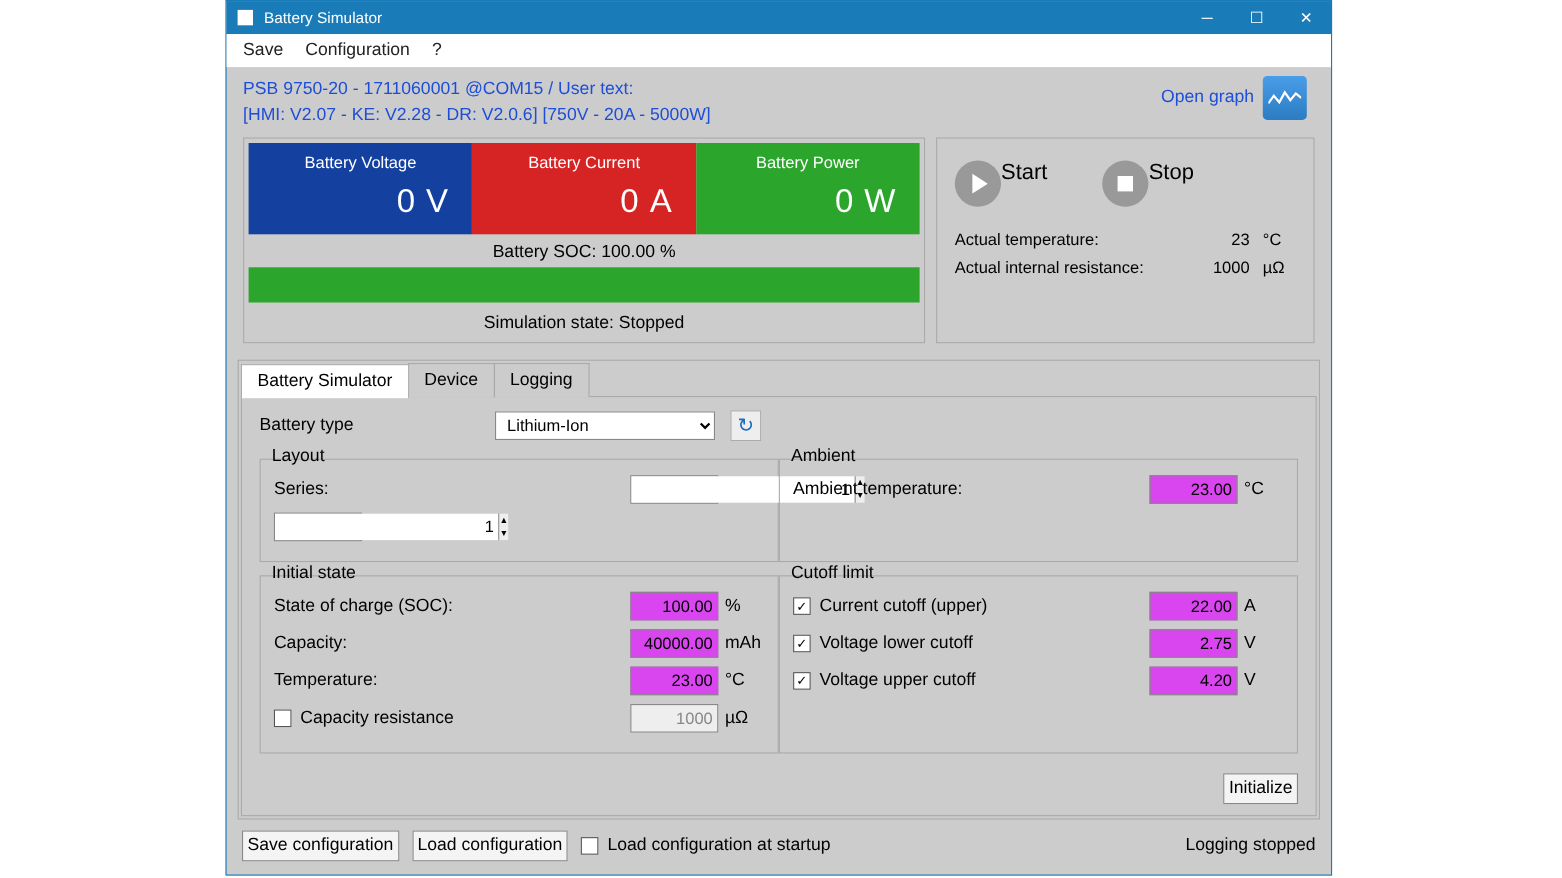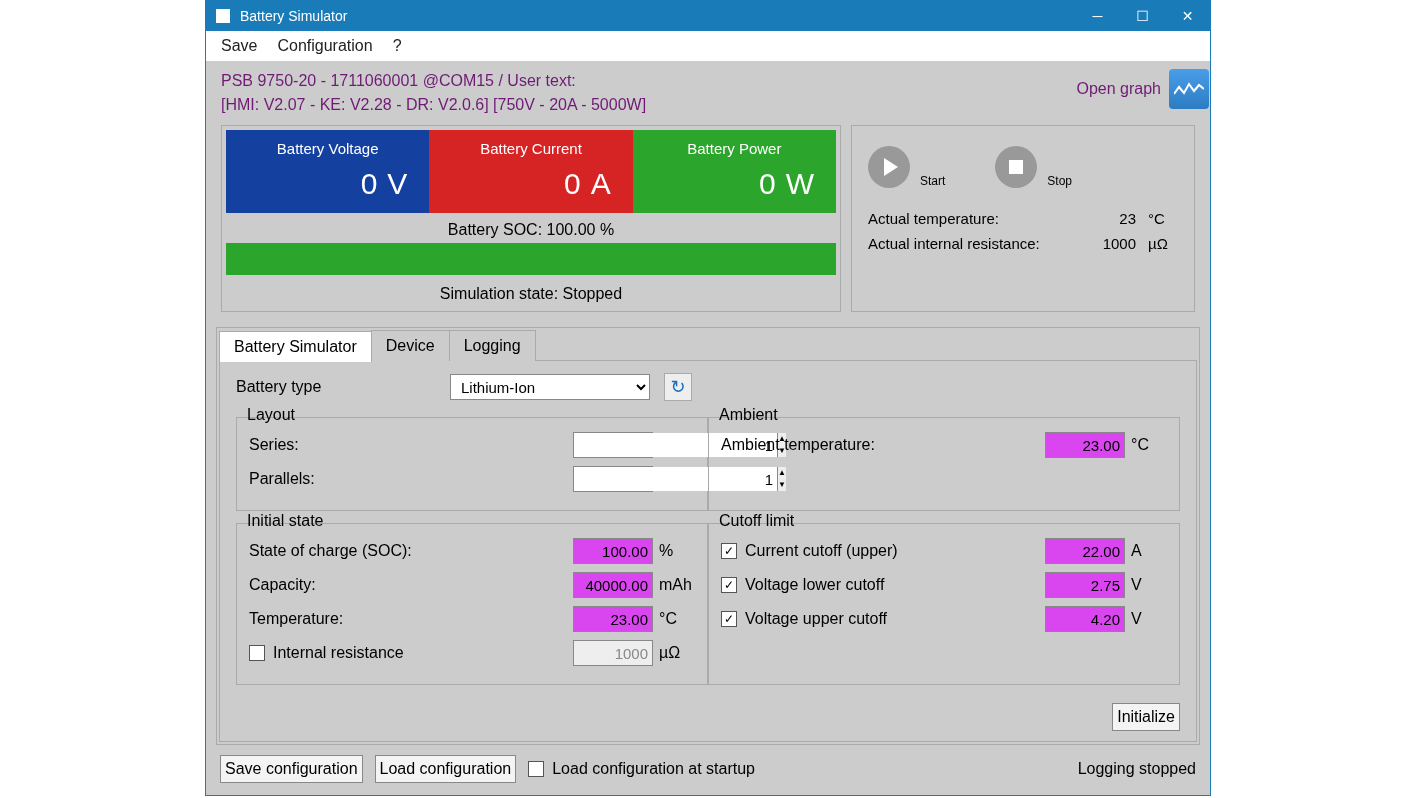--- a/index.html
+++ b/index.html
@@ -5,40 +5,40 @@
 * { box-sizing: border-box; margin: 0; padding: 0; font-family: "Segoe UI", Arial, sans-serif; }
 body { background: #fff; width: 1420px; height: 798px; padding-left: 205px; }
 .window { width: 1006px; border: 1px solid #1a7bb9; background: #ccc; }
 .titlebar { background: #1a7bb9; height: 30px; display: flex; align-items: center; justify-content: space-between; color: #fff; font-size: 14px; padding: 0 0 0 10px; }
 .titlebar-left { display: flex; align-items: center; gap: 10px; }
 .titlebar-icon { width: 14px; height: 14px; background: #fff; }
 .win-controls { display: flex; height: 100%; }
 .win-btn { width: 45px; height: 100%; display: flex; align-items: center; justify-content: center; color: #fff; font-size: 14px; cursor: pointer; }
 .menubar { background: #fff; height: 30px; display: flex; align-items: center; padding: 0 15px; gap: 20px; font-size: 16px; color: #222; }
 .menu-item { cursor: pointer; }
-.info-row { display: flex; justify-content: space-between; padding: 8px 1px 8px 15px; align-items: flex-start; font-size: 16px; color: #701a75; }
+.info-row { display: flex; justify-content: space-between; padding: 8px 22px 8px 15px; align-items: flex-start; font-size: 16px; color: #1d4ed8; }
 .info-text { line-height: 1.5; }
 .open-graph { display: flex; align-items: center; gap: 8px; cursor: pointer; }
 .graph-icon { width: 40px; height: 40px; border-radius: 4px; background: linear-gradient(to bottom, #4a9de8, #2b7cc2); display: flex; align-items: center; justify-content: center; color: #fff; }
 .dash-panel { display: flex; gap: 10px; padding: 0 15px; }
 .readings-block { flex: 0 0 620px; border: 1px solid #aaa; padding: 4px; background: #ccc; }
 .meters { display: flex; justify-content: flex-end; }
 .meter { flex: 1; text-align: center; padding: 10px 12px 12px 12px; color: #fff; }
 .meter-v { background: #1440a0; }
 .meter-a { background: #d62324; }
 .meter-w { background: #2ba52b; }
 .meter-label { font-size: 15px; margin-bottom: 10px; }
 .meter-value { font-size: 30px; text-align: right; padding-right: 10px; }
 .meter-value .unit { margin-left: 10px; }
 .soc-label { text-align: center; font-size: 16px; margin-top: 8px; }
 .soc-bar { height: 32px; background: #2ba52b; margin-top: 4px; }
 .sim-state { text-align: center; font-size: 16px; margin-top: 10px; padding-bottom: 4px; }
 .control-block { flex: 1; border: 1px solid #aaa; padding: 10px 16px 8px 16px; background: #ccc; }
 .buttons-row { display: flex; gap: 50px; margin-bottom: 22px; margin-top: 10px; }
-.start-stop { display: flex; align-items: flex-end; gap: 10px; font-size: 12px; cursor: pointer; }
+.start-stop { display: flex; align-items: flex-start; font-size: 20px; cursor: pointer; }
 .circle-btn { width: 42px; height: 42px; border-radius: 50%; background: #999; display: flex; align-items: center; justify-content: center; color: #fff; }
 .play-triangle { width: 0; height: 0; border-left: 14px solid #fff; border-top: 9px solid transparent; border-bottom: 9px solid transparent; margin-left: 4px; }
 .stop-square { width: 14px; height: 14px; background: #fff; }
 .reading-line { display: flex; justify-content: space-between; font-size: 15px; margin-bottom: 8px; }
 .reading-line .val-unit { display: flex; gap: 12px; }
 .reading-line .val-unit span:last-child { width: 30px; }
 .tabs { margin: 15px 10px 0 10px; background: #ccc; border: 1px solid #aaa; padding: 2px; }
 .tab-headers { display: flex; }
 .tab { padding: 6px 14px; font-size: 16px; background: #ccc; border: 1px solid #aaa; border-bottom: none; cursor: pointer; margin-right: -1px; }
 .tab.active { background: #fff; position: relative; top: 1px; z-index: 2; }
@@ -184,21 +184,20 @@
               <div class="spinner">
                 <input value="1" style="">
                 <div class="spin-btns">
                     <span>▲</span>
                     <span>▼</span>
                   </div>
               </div>
               <span class="unit-lbl"></span>
             </div>
             <div class="field-row">
-              <span class="flabel">Parallels:</span>
               <div class="spinner">
                 <input value="1" style="">
                 <div class="spin-btns">
                     <span>▲</span>
                     <span>▼</span>
                   </div>
               </div>
               <span class="unit-lbl"></span>
             </div>
           </div>
@@ -216,21 +215,21 @@
               <span class="unit-lbl">mAh</span>
             </div>
             <div class="field-row">
               <span class="flabel">Temperature:</span>
               <input class="num-input" value="23.00" style="">
               <span class="unit-lbl">°C</span>
             </div>
             <div class="field-row">
               <span class="flabel" style="display:flex;align-items:center;">
                 <span class="checkbox"></span>
-                <span>Internal resistance</span>
+                <span>Capacity resistance</span>
               </span>
               <input class="num-input disabled" disabled="" value="1000" style="">
               <span class="unit-lbl">µΩ</span>
             </div>
           </div>
         </div>
 
         <div class="col">
           <div class="fieldset fs-wrap">
             <div class="fs-legend">Ambient</div>

